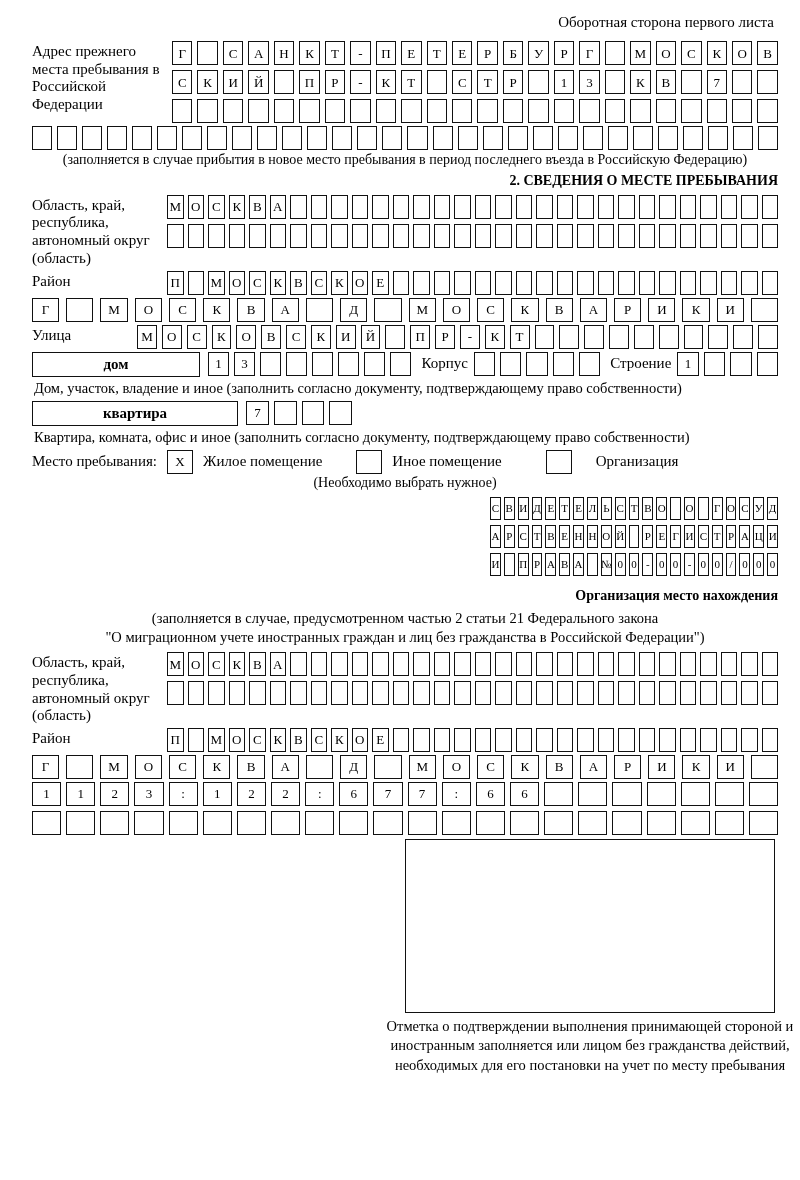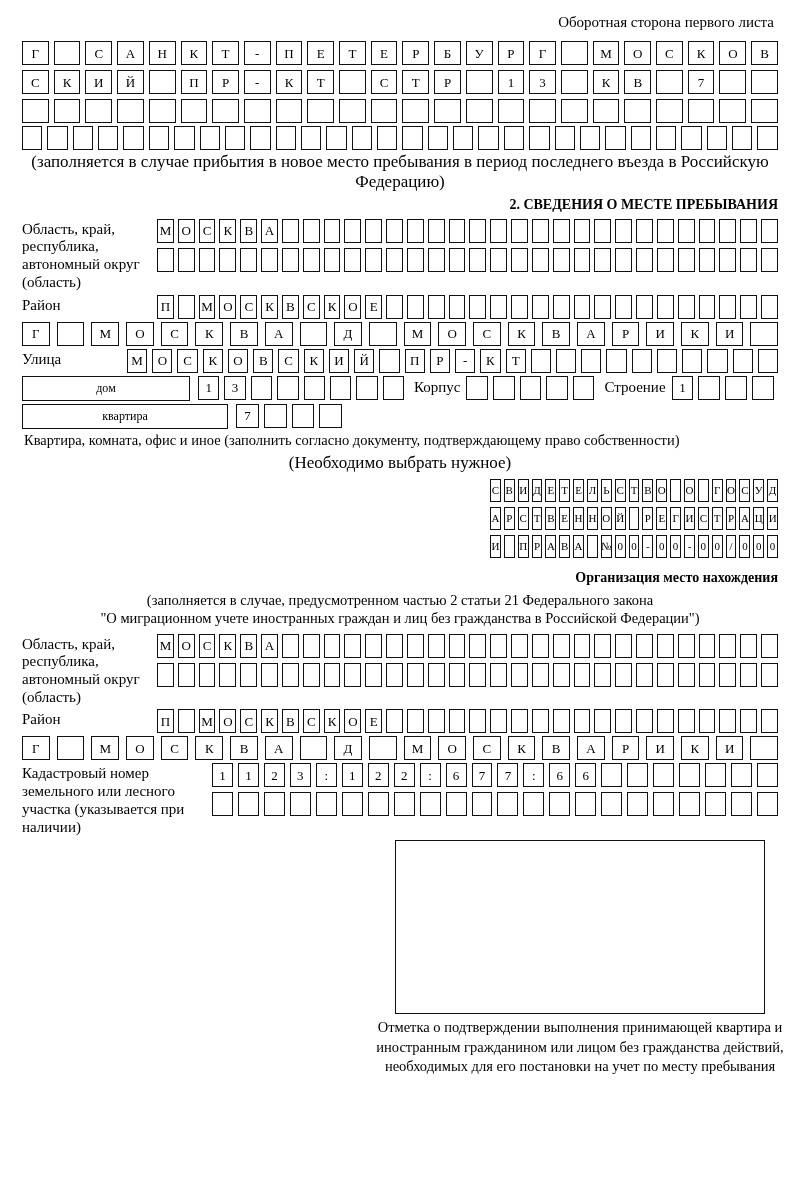--- a/index.html
+++ b/index.html
@@ -1,49 +1,50 @@
 <!DOCTYPE html>
 <html lang="ru"><head>
 <meta charset="utf-8">
 <style>
   html,body{margin:0;padding:0;background:#fff;color:#000;}
   body{width:800px;height:1180px;font-family:"Liberation Serif","DejaVu Serif",serif;overflow:hidden;}
-  .page{padding:6px 22px 0 22px;position:relative;}
+  .page{padding:6px 22px 0 32px;position:relative;}
   .hdr-note{text-align:right;font-size:15px;margin:8px 4px 10px 0;}
   .frow{display:flex;align-items:flex-start;margin-bottom:3px;}
   .flabel{font-size:15px;line-height:1.18;padding-top:2px;flex:none;}
   .w140{width:140px;} .w135{width:135px;} .w105{width:105px;} .w150{width:150px;}
   .w190{width:190px;} .w185{width:190px;} .w250{width:252px;}
   .boxcol{flex:1;display:flex;flex-direction:column;gap:5px;min-width:0;}
   .boxes{display:flex;min-width:0;}
   .g5{gap:5px;} .g4{gap:4px;} .g7{gap:7px;} .g3{gap:3px;}
   .grow{flex:1;}
   .cbox{border:1.6px solid #111;height:22px;flex:1 1 0;display:flex;align-items:center;
         justify-content:center;font-size:13px;line-height:1;background:#fff;min-width:0;}
   .boxes-sm .cbox{font-size:11px;height:21px;}
   .fullrow{margin:2px 0 2px 0;}
-  .cap{text-align:center;font-size:17px;margin:1px 0 4px 0;line-height:1.2;}
+  .cap{text-align:center;font-size:14px;margin:1px 0 4px 0;line-height:1.2;}
   .cap-left{text-align:left;font-size:14.5px;margin:0 0 4px 2px;}
   .sect{text-align:right;font-weight:bold;font-size:14px;margin:4px 0 6px 0;}
   .lblbox{border:1.6px solid #111;height:25px;display:flex;align-items:center;
-          justify-content:center;font-size:12px;flex:none;box-sizing:border-box;}
+          justify-content:center;font-size:15px;flex:none;box-sizing:border-box;font-weight:bold;}
   .inline-lbl{font-size:15px;padding:3px 6px 0 10px;flex:none;}
   .pt-row{display:flex;align-items:center;font-size:15px;margin:2px 0 1px 0;}
   .markwrap{width:26px;flex:none;display:flex;margin:0 10px;}
   .stamp-box{border:1.8px solid #111;width:368px;height:172px;margin-left:373px;margin-top:4px;}
   .stamp-cap{width:412px;margin-left:352px;text-align:center;font-size:14.5px;line-height:1.35;margin-top:4px;}
 </style>
 </head>
 <body>
 
 <div class="page">
 
   <div class="hdr-note">Оборотная сторона первого листа</div>
 
   <div class="frow">
+    <div class="flabel w140">Адрес прежнего места пребывания в Российской Федерации</div>
     <div class="boxcol">
       <div class="boxes g5">
           <span class="cbox">Г</span>
           <span class="cbox"></span>
           <span class="cbox">С</span>
           <span class="cbox">А</span>
           <span class="cbox">Н</span>
           <span class="cbox">К</span>
           <span class="cbox">Т</span>
           <span class="cbox">-</span>
@@ -340,32 +341,48 @@
         <span class="cbox"></span>
       </div>
     <div class="inline-lbl">Строение</div>
     <div class="boxes g5" style="width:102px;">
         <span class="cbox">1</span>
         <span class="cbox"></span>
         <span class="cbox"></span>
         <span class="cbox"></span>
       </div>
   </div>
+  <div class="cap-left">Дом, участок, владение и иное (заполнить согласно документу, подтверждающему право собственности)</div>
 
   <div class="frow">
     <div class="lblbox" style="width:206px;">квартира</div>
     <div class="boxes g5" style="width:106px;margin-left:8px;">
         <span class="cbox">7</span>
         <span class="cbox"></span>
         <span class="cbox"></span>
         <span class="cbox"></span>
       </div>
   </div>
   <div class="cap-left">Квартира, комната, офис и иное (заполнить согласно документу, подтверждающему право собственности)</div>
 
+  <div class="pt-row">
+    <span>Место пребывания:</span>
+    <span class="markwrap boxes">
+        <span class="cbox">X</span>
+      </span>
+    <span>Жилое помещение</span>
+    <span class="markwrap boxes" style="margin-left:34px;">
+        <span class="cbox"></span>
+      </span>
+    <span>Иное помещение</span>
+    <span class="markwrap boxes" style="margin-left:44px;">
+        <span class="cbox"></span>
+      </span>
+    <span style="margin-left:14px;">Организация</span>
+  </div>
   <div class="cap" style="margin-bottom:6px;">(Необходимо выбрать нужное)</div>
 
   <div class="frow">
     <div class="boxcol" style="max-width:288px;margin-left:auto;flex:none;width:288px;">
       <div class="boxes g3 boxes-sm">
           <span class="cbox">С</span>
           <span class="cbox">В</span>
           <span class="cbox">И</span>
           <span class="cbox">Д</span>
           <span class="cbox">Е</span>
@@ -566,21 +583,20 @@
         <span class="cbox">А</span>
         <span class="cbox">Р</span>
         <span class="cbox">И</span>
         <span class="cbox">К</span>
         <span class="cbox">И</span>
         <span class="cbox"></span>
       </div>
   </div>
 
   <div class="frow">
-    <div class="flabel w185">Кадастровый номер земельного или лесного участка (указывается при наличии)</div>
     <div class="boxcol">
       <div class="boxes g5">
           <span class="cbox">1</span>
           <span class="cbox">1</span>
           <span class="cbox">2</span>
           <span class="cbox">3</span>
           <span class="cbox">:</span>
           <span class="cbox">1</span>
           <span class="cbox">2</span>
           <span class="cbox">2</span>
@@ -620,15 +636,15 @@
           <span class="cbox"></span>
           <span class="cbox"></span>
           <span class="cbox"></span>
           <span class="cbox"></span>
           <span class="cbox"></span>
         </div>
     </div>
   </div>
 
   <div class="stamp-box"></div>
-  <div class="stamp-cap">Отметка о подтверждении выполнения принимающей квартира и иностранным гражданином или лицом без гражданства действий, необходимых для его постановки на учет по месту пребывания</div>
+  <div class="stamp-cap">Отметка о подтверждении выполнения принимающей стороной и иностранным заполняется или лицом без гражданства действий, необходимых для его постановки на учет по месту пребывания</div>
 
 </div>
 
 </body></html>

